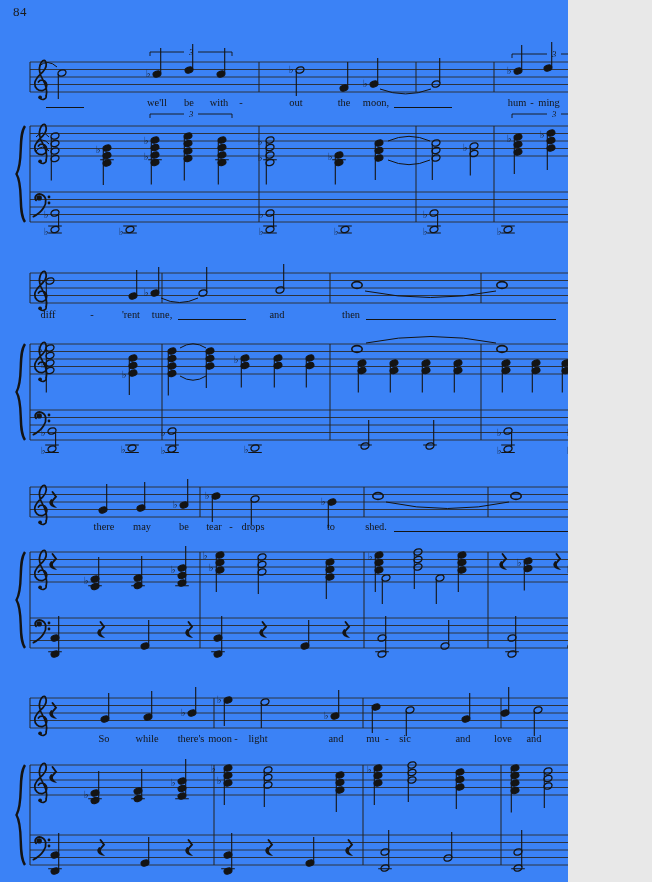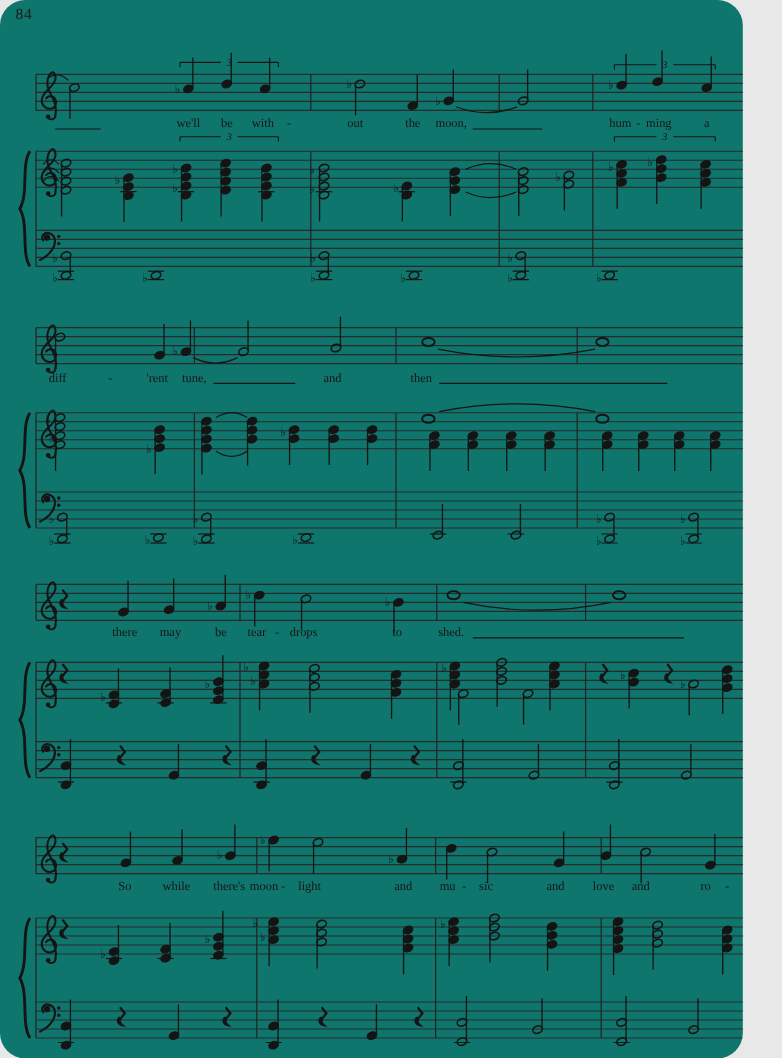--- a/index.html
+++ b/index.html
@@ -1,17 +1,17 @@
 <!DOCTYPE html>
 <html><head>
 <meta charset="utf-8">
 <style>
   html,body{margin:0;padding:0;background:#e8e8e8;}
-  .page{width:619px;height:882px;background:#0f766e;position:relative;overflow:hidden;
-        font-family:"Liberation Serif", serif;border-radius:21px;}
+  .page{width:568px;height:882px;background:#3b82f6;position:relative;overflow:hidden;
+        font-family:"Liberation Serif", serif;}
   .pgnum{position:absolute;left:13px;top:4px;font-size:13px;color:#1b1b1b;letter-spacing:.5px;}
   svg{position:absolute;left:0;top:0;}
   .staffline{stroke:#2a2a2a;stroke-width:0.9;}
   .barline{stroke:#222;stroke-width:1;}
   .lyric{font-family:"Liberation Serif", serif;font-size:10.4px;fill:#151515;}
   .tripnum{font-family:"Liberation Serif", serif;font-style:italic;font-size:8.5px;fill:#151515;}
   .flat{font-family:"DejaVu Sans", sans-serif;font-size:10px;fill:#141414;}
 </style>
 </head>
 <body>

